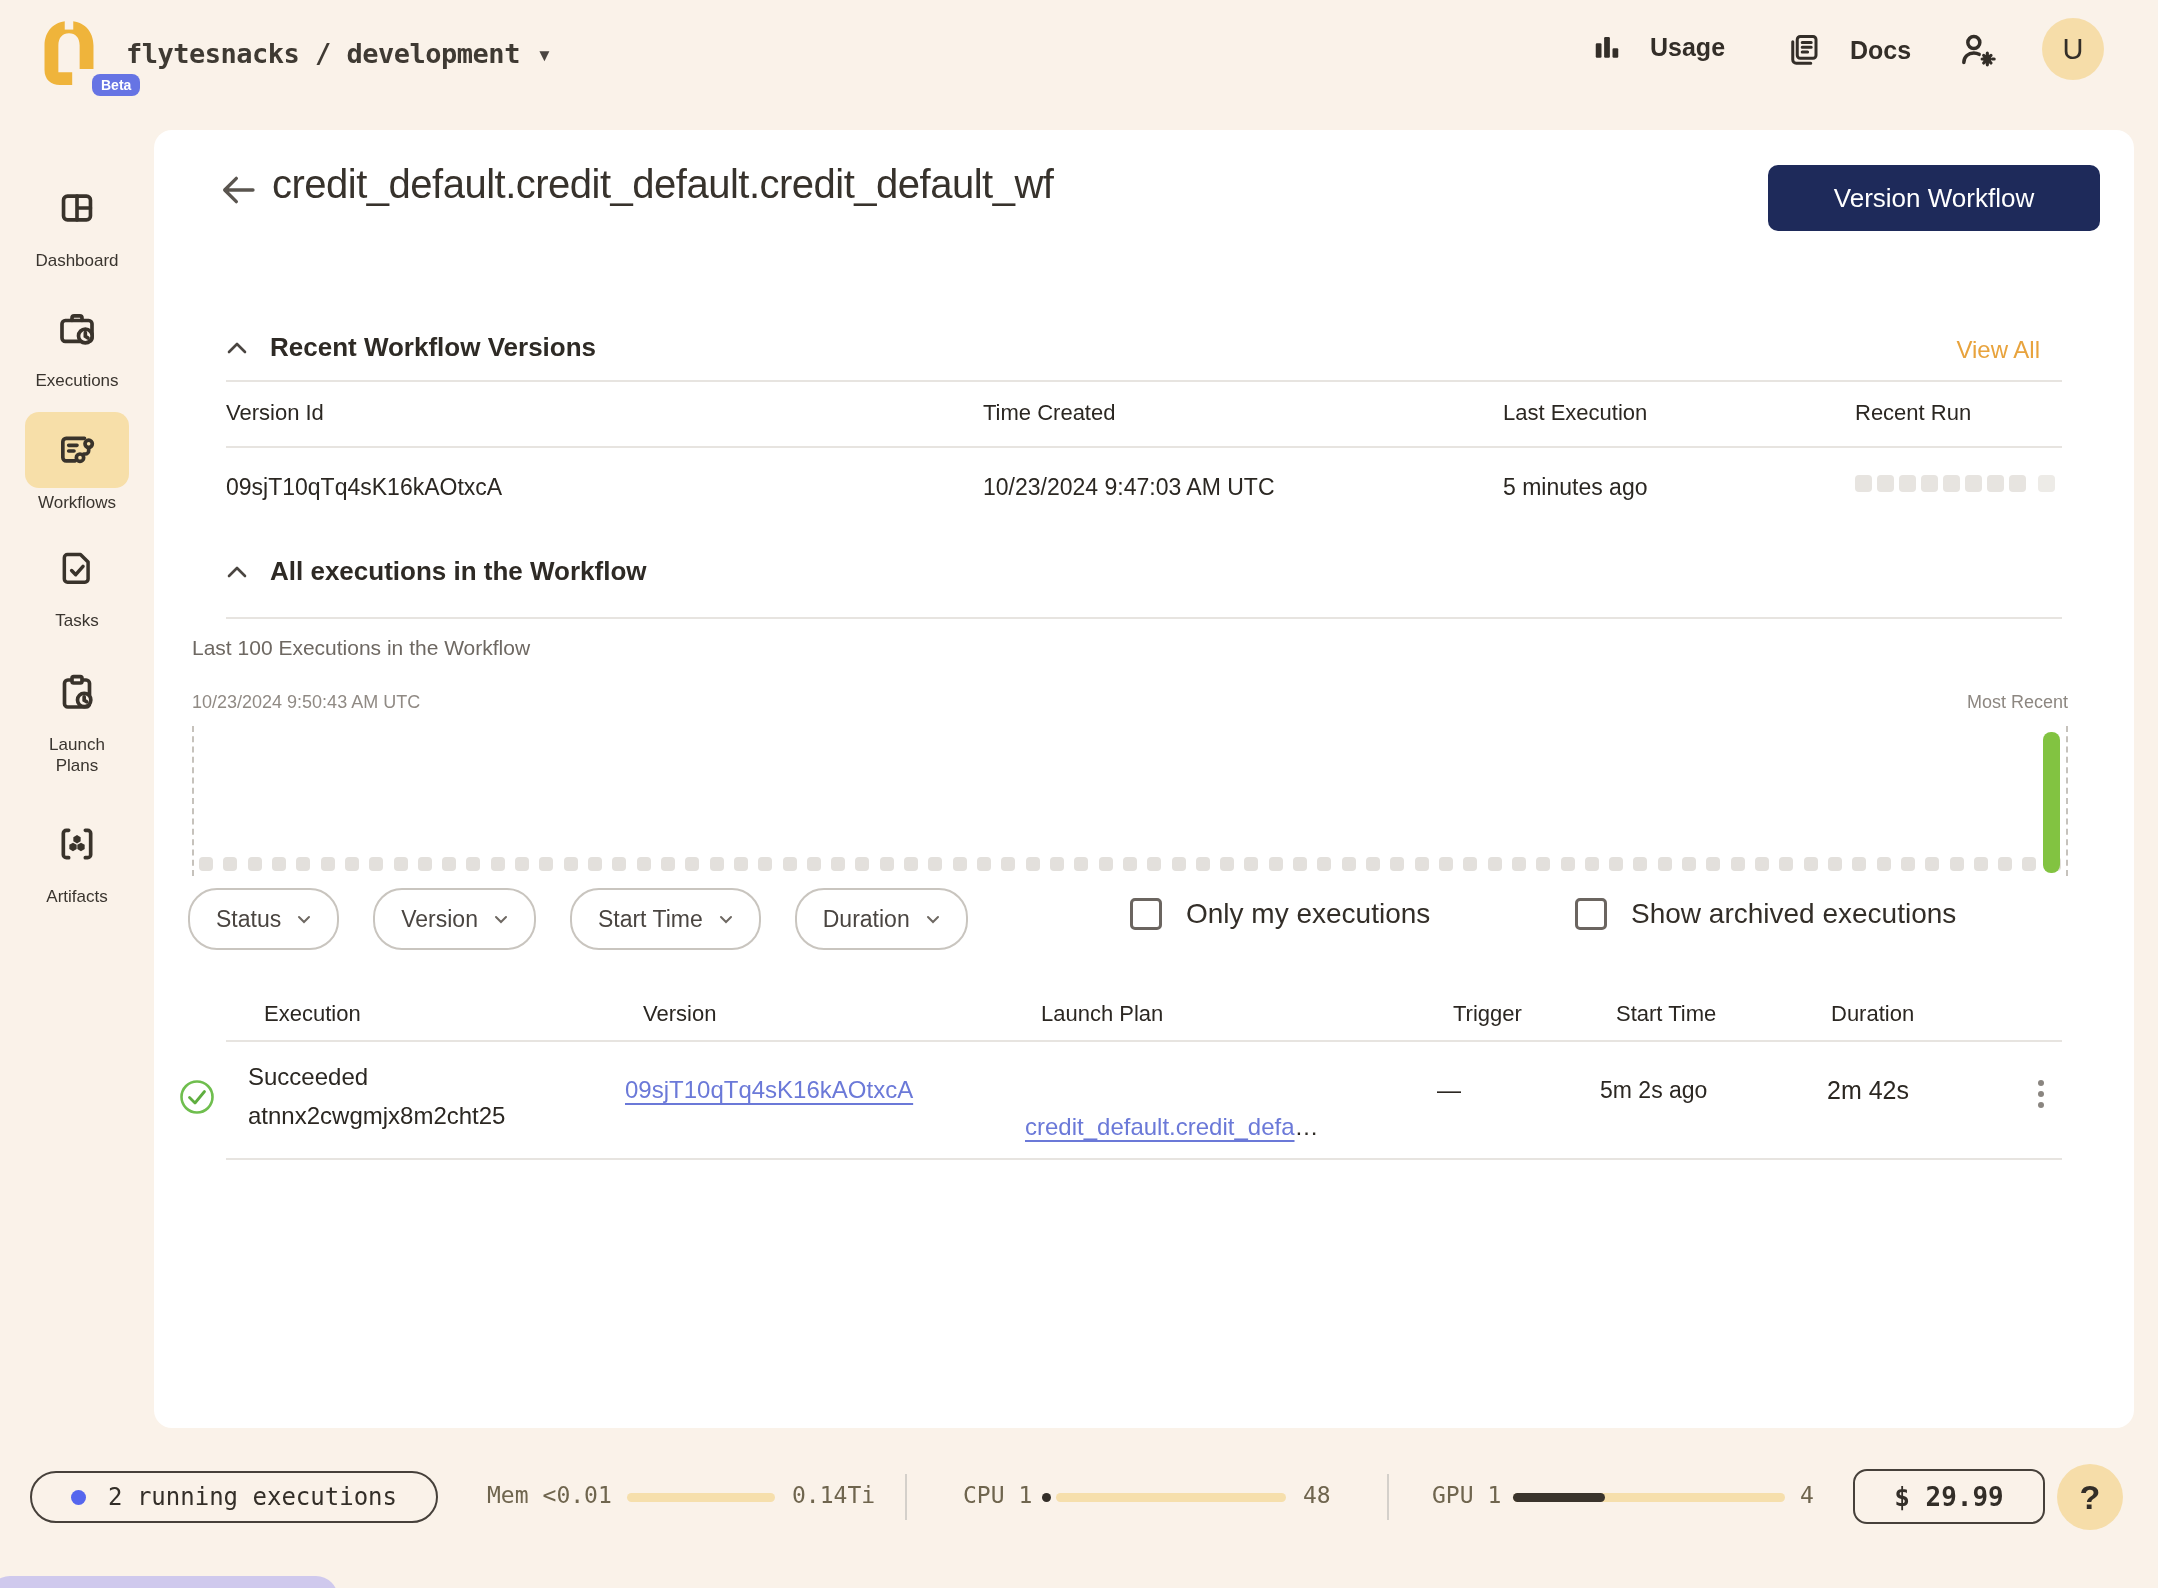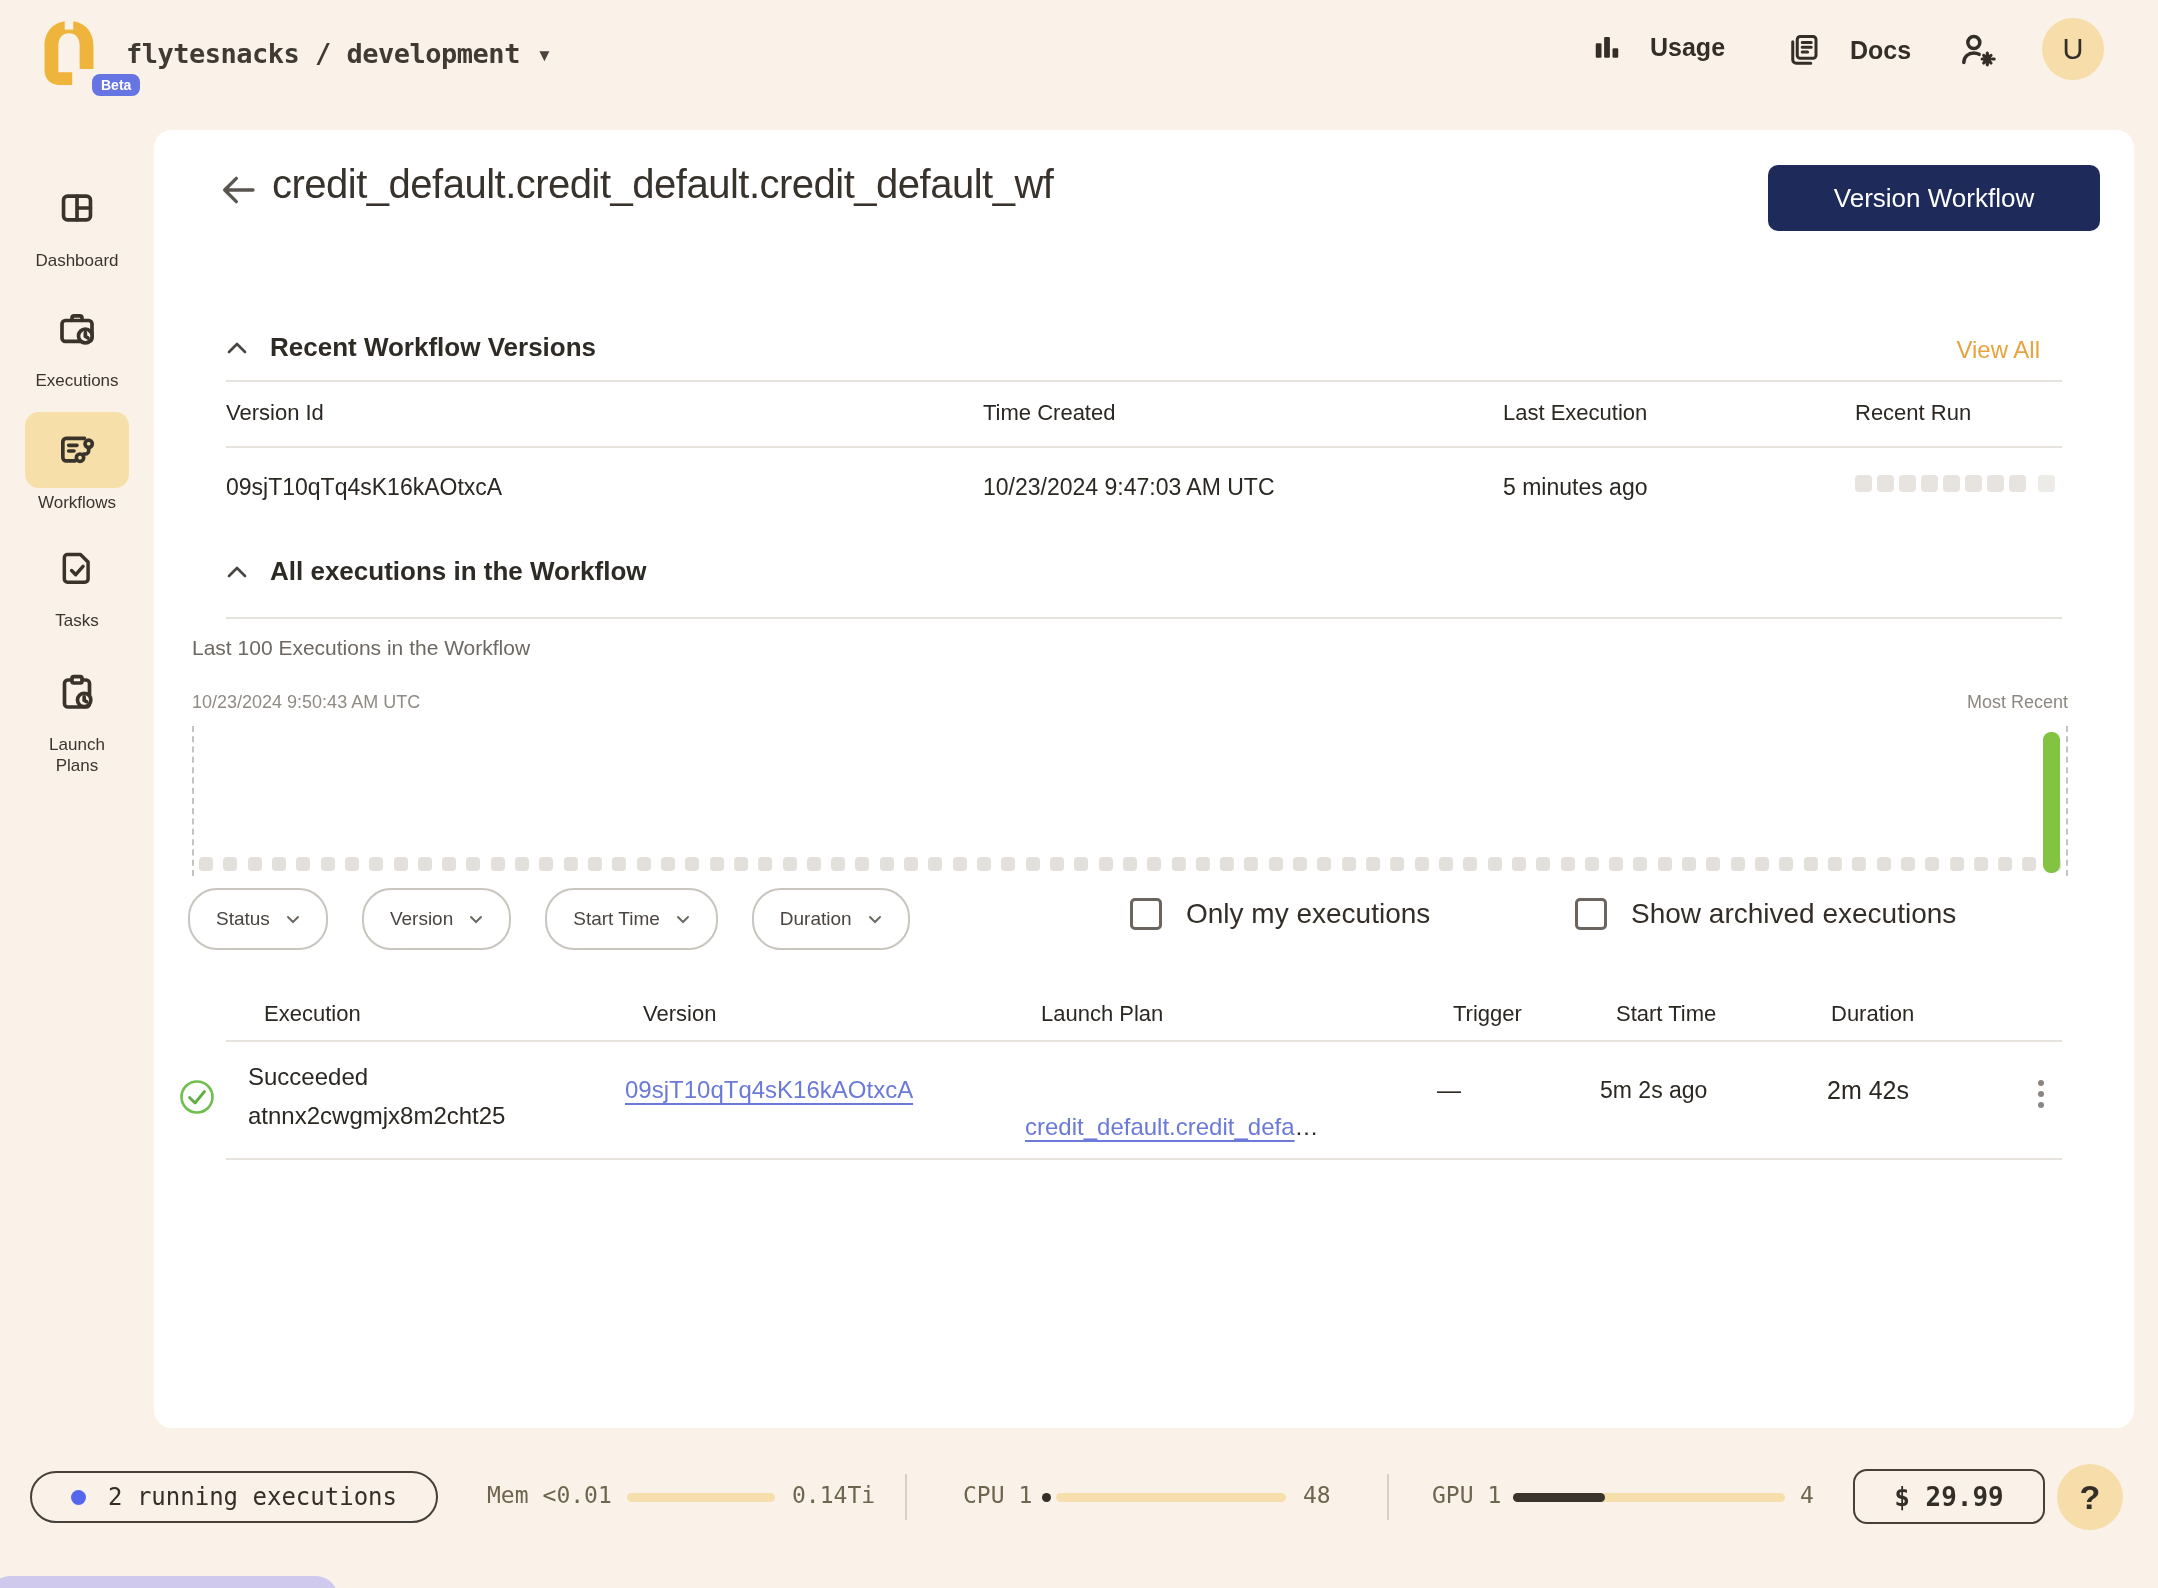--- a/index.html
+++ b/index.html
@@ -63,21 +63,21 @@
   .tl-label-end{right:66px;top:562px;font-size:18px;color:#8D8781;}
   .chart{left:38px;right:66px;top:596px;height:150px;border-left:2px dashed #C6C2BC;
       border-right:2px dashed #C6C2BC;}
   .tl-squares{position:absolute;left:5px;right:5px;bottom:5px;display:flex;
       justify-content:space-between;overflow:hidden;}
   .tl-sq{width:14px;height:14px;border-radius:4px;background:#E3E0DC;flex:0 0 auto;}
   .tl-bar{position:absolute;right:6px;bottom:3px;width:17px;height:141px;border-radius:8px;
       background:#82C341;cursor:pointer;}
   .filters{left:34px;top:758px;display:flex;gap:34px;}
   .pill{height:58px;padding:0 26px;display:inline-flex;align-items:center;gap:16px;
-      border:2px solid #C9C5BF;border-radius:29px;background:#fff;font-size:19px;color:#4A4541;
+      border:2px solid #C9C5BF;border-radius:29px;background:#fff;font-size:23px;color:#4A4541;
       cursor:pointer;}
   .chk-group{top:768px;display:flex;align-items:center;gap:24px;cursor:pointer;}
   .chk1{left:976px}.chk2{left:1421px}
   .chk-box{width:26px;height:26px;border:3px solid #6B6560;border-radius:5px;background:#fff;}
   .chk-label{font-size:28px;color:#332E28;}
   .t2-cols{top:866px;line-height:36px;}
   .e-l0{left:110px}.e-l1{left:489px}.e-l2{left:887px}.e-l3{left:1299px}.e-l4{left:1462px}.e-l5{left:1677px}
   .status-icon{left:24px;top:948px;width:38px;height:38px;}
   .exec-line1{left:94px;top:933px;font-size:24px;color:#2B2722;}
   .exec-line2{left:94px;top:972px;font-size:24px;color:#2B2722;}
@@ -224,20 +224,36 @@
           <svg width="40" height="40" viewBox="0 0 24 24" fill="none" stroke="#39332B" stroke-width="2.2" stroke-linecap="round">
         <rect x="4.5" y="4.8" width="15" height="16.2" rx="2"></rect>
         <rect x="9" y="2.8" width="6" height="3.8" rx="1" fill="#FAF2E9"></rect>
         <circle cx="16.3" cy="16.8" r="4" fill="#FAF2E9"></circle>
         <path d="M16.3 14.9 v2 l1.5 1"></path>
       </svg>
         </div>
       <div class="side-label">Launch Plans</div>
     </div>
 
+    <div class="side-item si-5">
+      <div class="icon-box">
+          <svg width="40" height="40" viewBox="0 0 24 24">
+        <g fill="none" stroke="#39332B" stroke-width="2.2" stroke-linecap="round">
+          <path d="M7 3.8 H5.6 A1.8 1.8 0 0 0 3.8 5.6 v12.8 a1.8 1.8 0 0 0 1.8 1.8 H7"></path>
+          <path d="M17 3.8 h1.4 a1.8 1.8 0 0 1 1.8 1.8 v12.8 a1.8 1.8 0 0 1-1.8 1.8 H17"></path>
+        </g>
+        <g fill="#39332B">
+          <path d="M12 6.6 l2.2 1.3 v2.5 L12 11.7 9.8 10.4 V7.9 Z"></path>
+          <path d="M9.6 11.2 l2.2 1.3 v2.5 l-2.2 1.3-2.2-1.3 v-2.5 Z"></path>
+          <path d="M14.4 11.2 l2.2 1.3 v2.5 l-2.2 1.3-2.2-1.3 v-2.5 Z"></path>
+        </g>
+      </svg>
+        </div>
+      <div class="side-label">Artifacts</div>
+    </div>
   </nav>
 
   <main class="panel">
 
     <div class="abs back-arrow">
       <svg width="40" height="40" viewBox="0 0 24 24" fill="none" stroke="#5A554F" stroke-width="2" stroke-linecap="round" stroke-linejoin="round">
         <path d="M11 5 l-7 7 7 7 M4 12 h17"></path>
       </svg>
     </div>
     <h1 class="abs page-title" style="margin:0;">credit_default.credit_default.credit_default_wf</h1>

